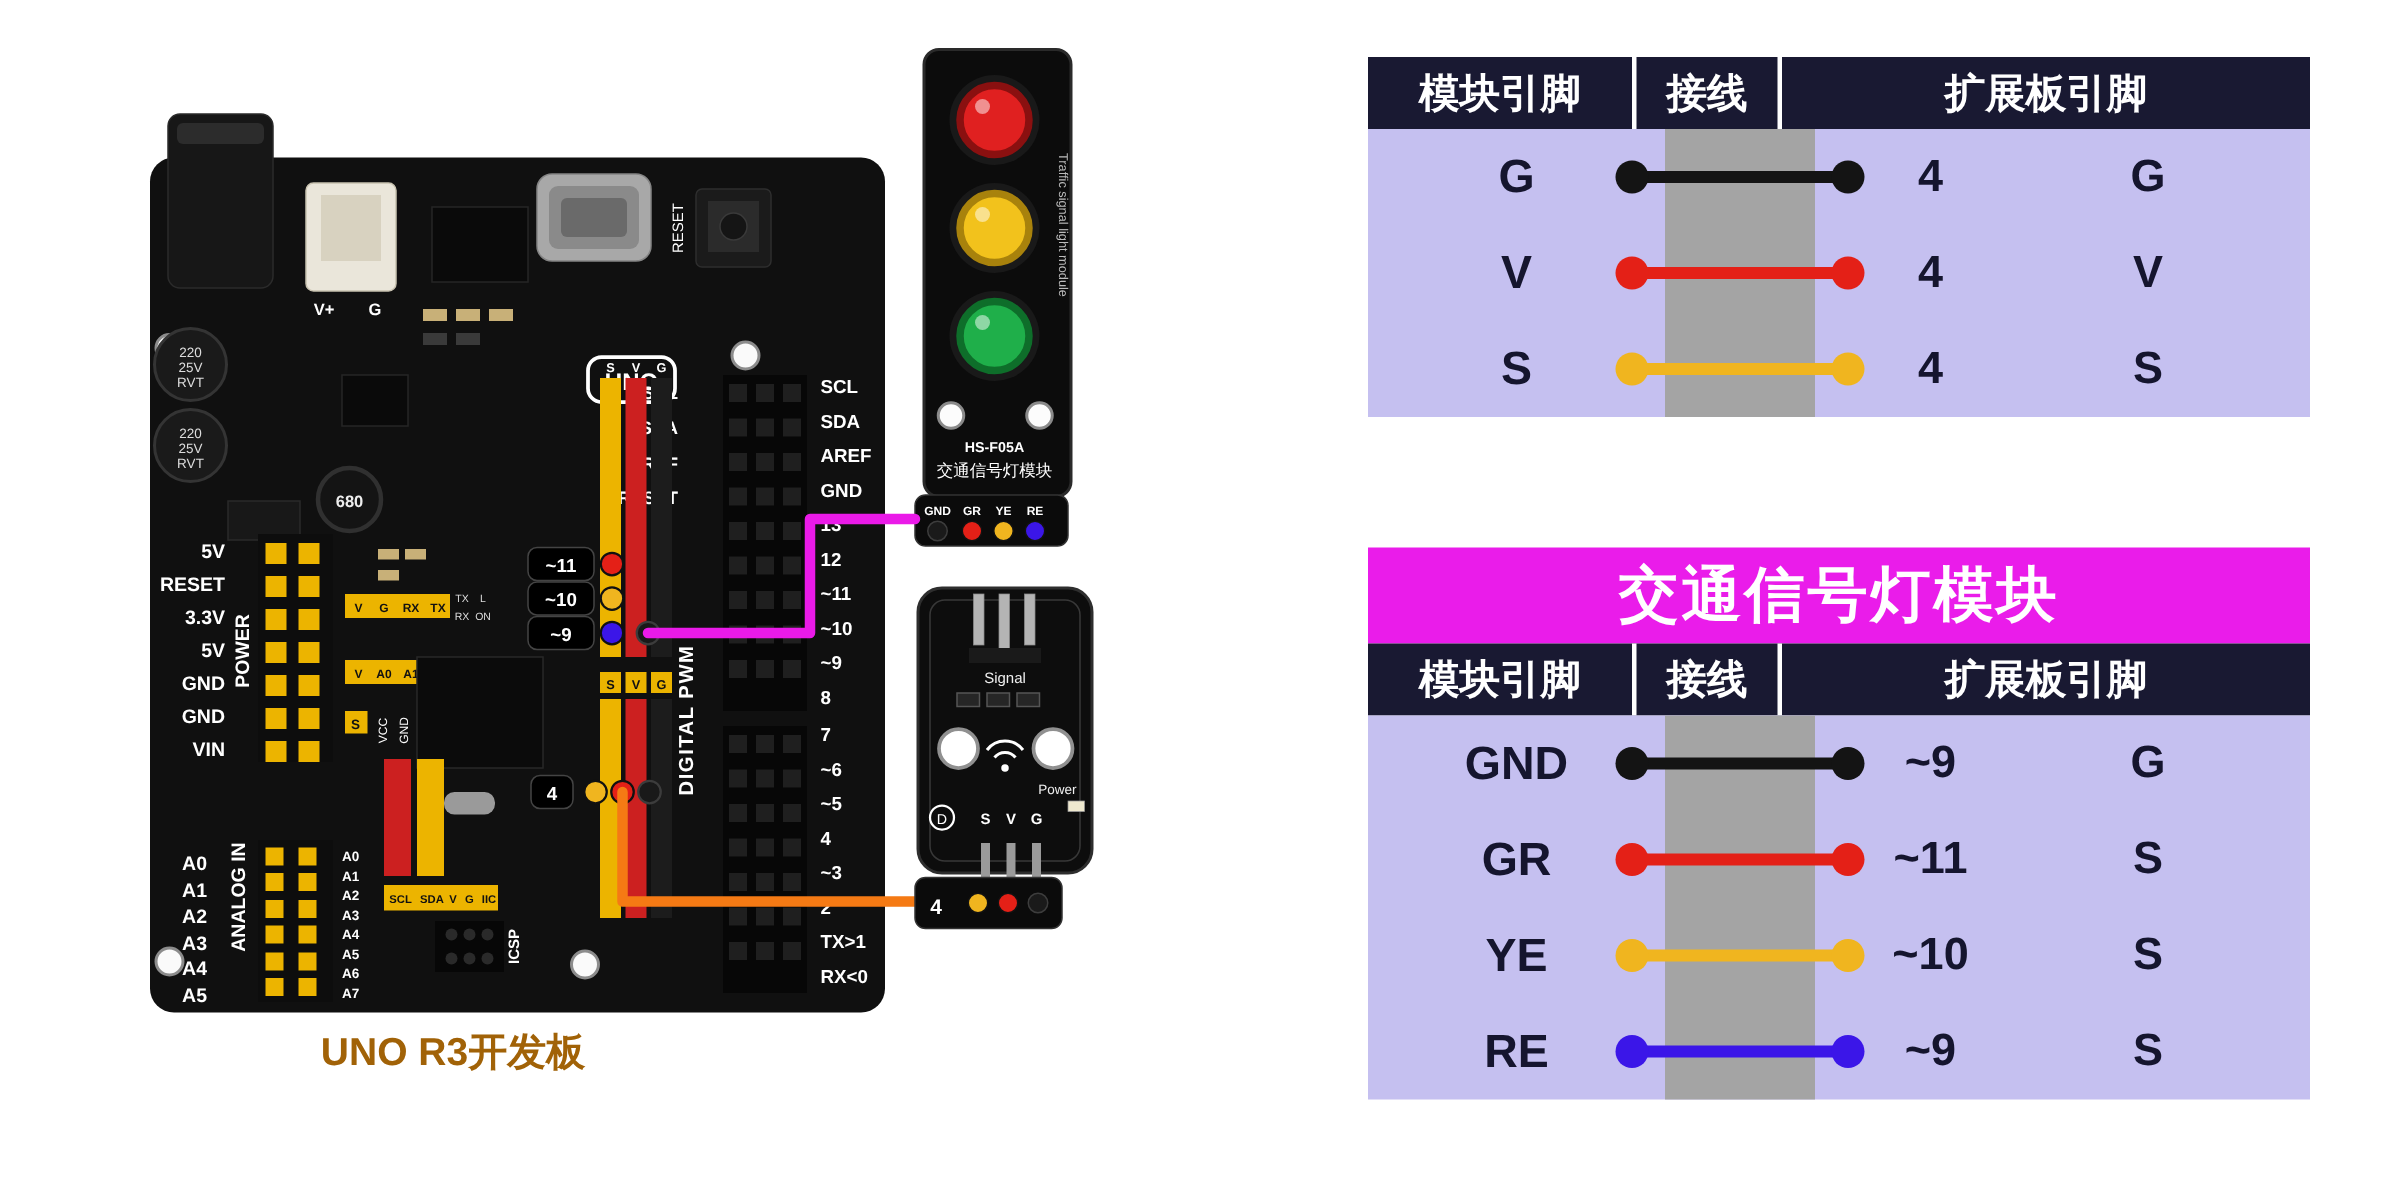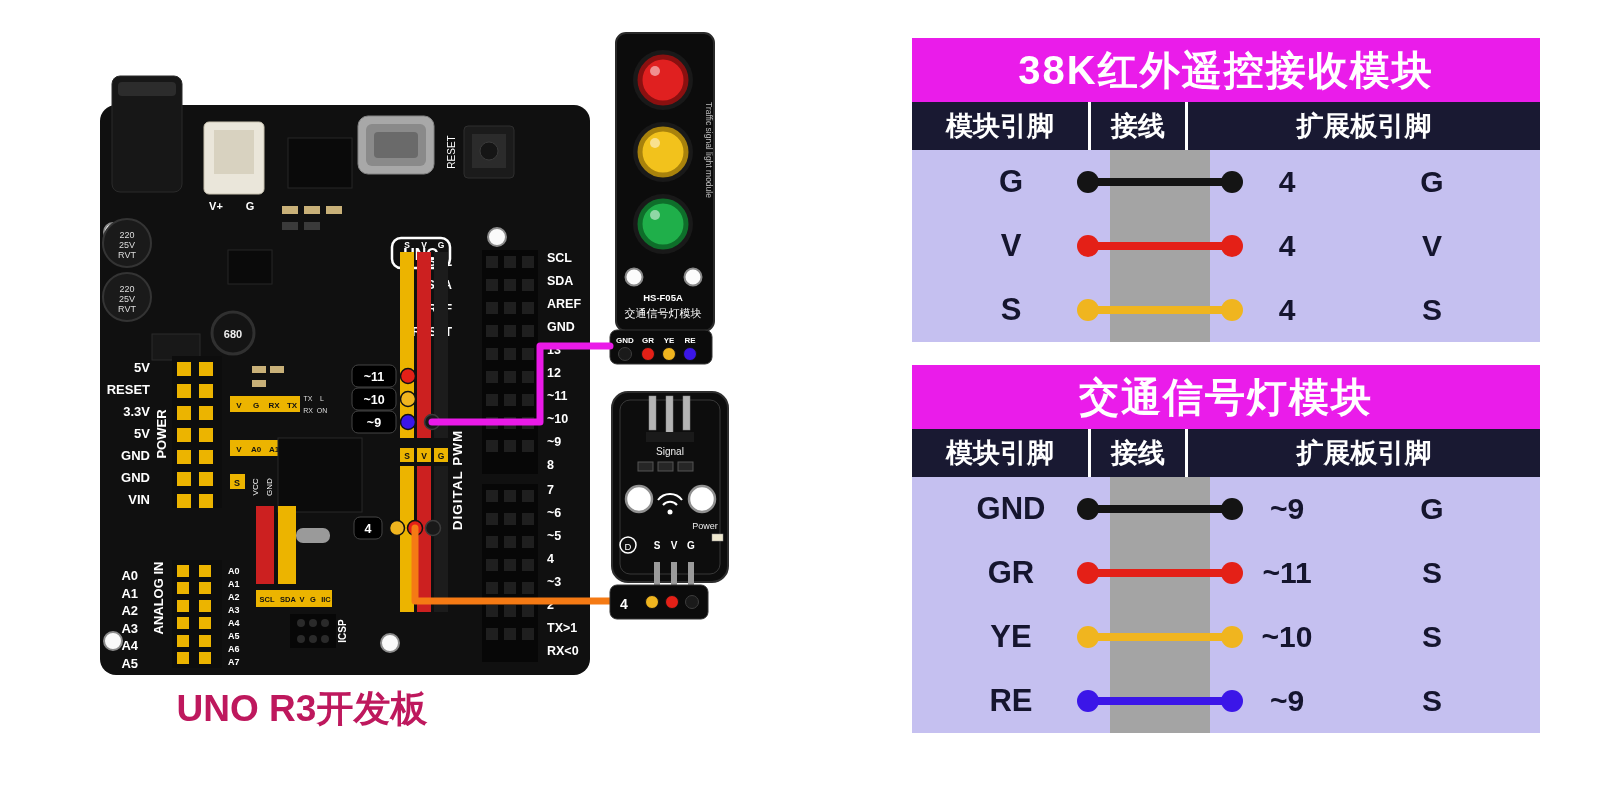--- a/index.html
+++ b/index.html
@@ -1,20 +1,20 @@
 <!DOCTYPE html>
 <html><head>
 <meta charset="utf-8">
 <style>
   html,body{margin:0;padding:0;background:#ffffff;}
   body{font-family:"Liberation Sans", sans-serif;}
   .stage{position:relative;width:1601px;height:797px;background:#fff;overflow:hidden;}
   .diagram-svg{position:absolute;left:0;top:0;width:1601px;height:797px;font-family:"Liberation Sans",sans-serif;}
   .board-caption{position:absolute;left:132px;top:684px;width:340px;text-align:center;
-     font-size:37px;font-weight:bold;color:#be185d;}
+     font-size:26px;font-weight:bold;color:#a16207;}
   
   .wiring-table{position:absolute;width:628px;}
   #table1{left:912px;top:38px;}
   #table2{left:912px;top:365px;}
   .tbl-title{height:64px;line-height:64px;text-align:center;color:#fff;font-size:40px;
      font-weight:bold;letter-spacing:2px;}
   .tbl-head{display:flex;height:48px;color:#fff;font-weight:bold;font-size:27px;}
   .tbl-head>div{line-height:48px;text-align:center;}
   .tbl-head .c1{width:176px;}
   .tbl-head .c2{width:100px;border-left:3px solid #fff;border-right:3px solid #fff;box-sizing:border-box;}
@@ -465,21 +465,20 @@
     <text x="624" y="609" font-size="14" font-weight="bold" fill="#fff" text-anchor="middle">4</text>
     <circle cx="652" cy="602" r="6.5" fill="#f0b51f" stroke="#111"></circle>
     <circle cx="672" cy="602" r="6.5" fill="#e42017" stroke="#111"></circle>
     <circle cx="692" cy="602" r="6.5" fill="#1a1a1a" stroke="#3d3d3d"></circle>
   </g>
 </svg>
 
 <div class="board-caption">UNO R3开发板</div>
 
 <section class="wiring-table" id="table1">
-  <div class="tbl-title" style="background: rgb(234, 28, 234);">38K红外遥控接收模块</div>
   <div class="tbl-head" style="background: rgb(25, 25, 50);">
     <div class="c1">模块引脚</div>
     <div class="c2">接线</div>
     <div class="c3">扩展板引脚</div>
   </div>
   <div class="tbl-body" style="background: rgb(197, 192, 240);">
     <div class="gray-strip" style="background: rgb(164, 164, 164);"></div>
     <div class="trow">
       <div class="pin">G</div>
       <div class="wire">

